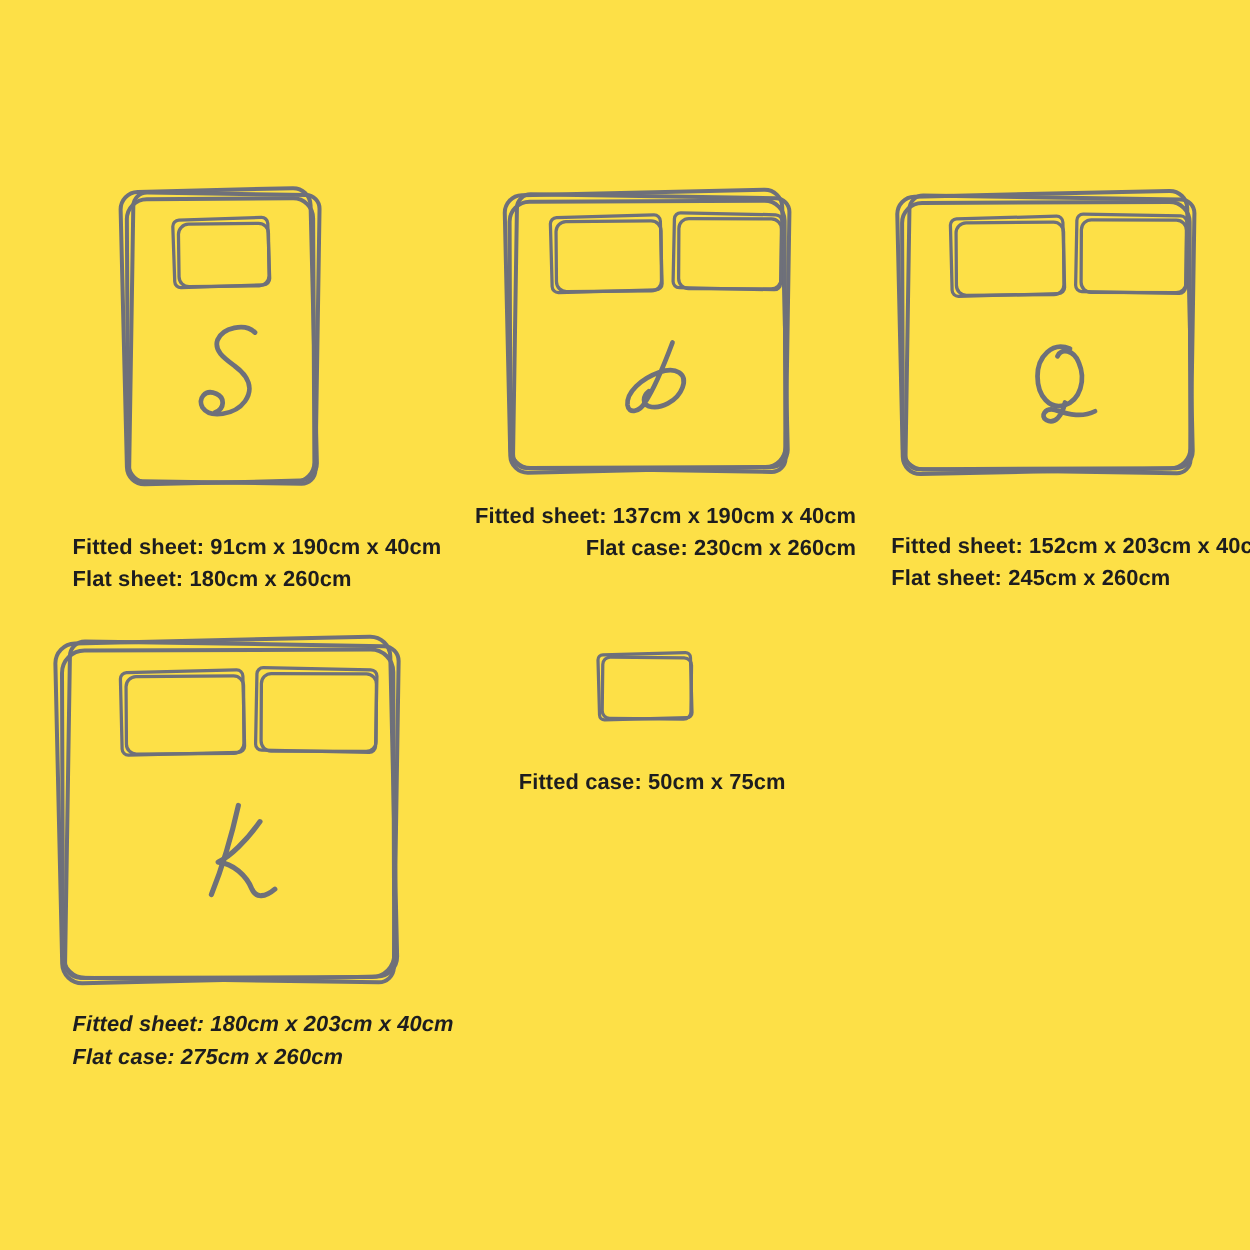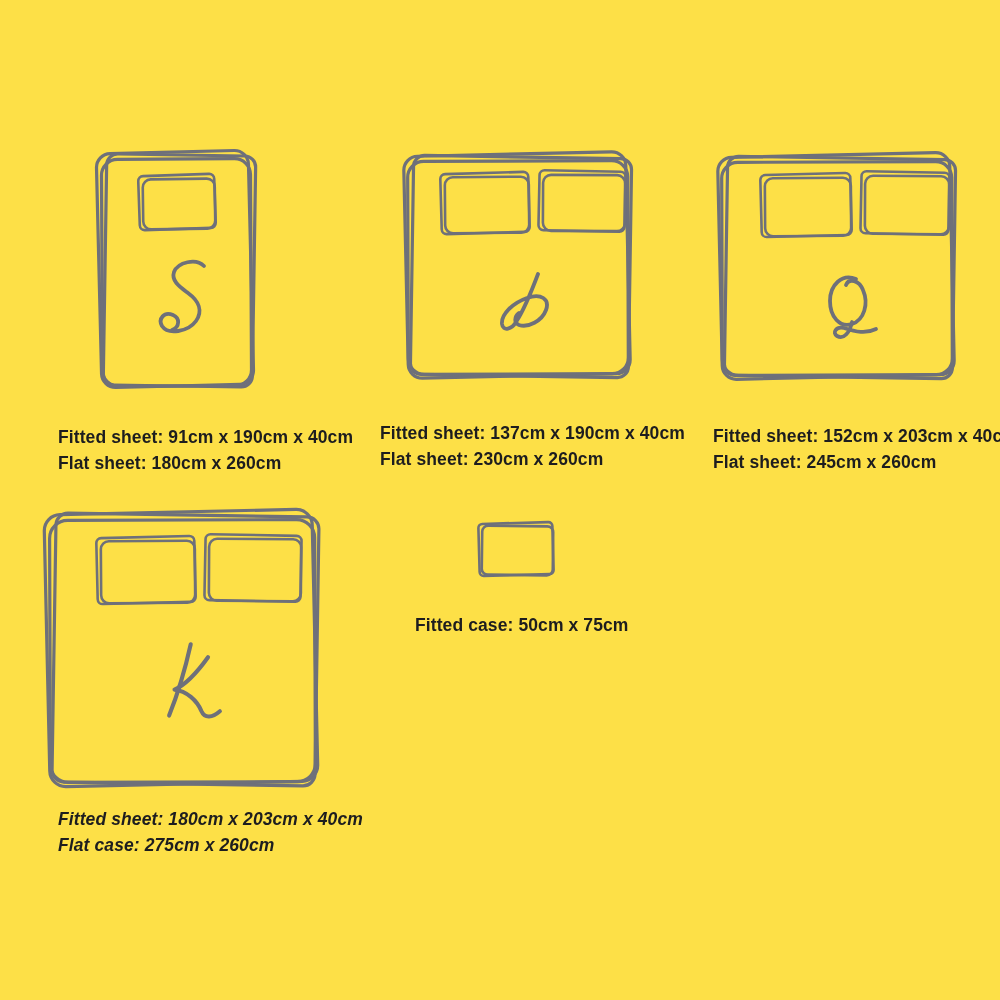--- a/index.html
+++ b/index.html
@@ -112,23 +112,23 @@
         <rect x="12" y="12" width="71" height="49" rx="6" transform="rotate(0.7 47 36)"></rect>
       </g>
     </svg>
   </figure>
 
   <div class="info" style="left:58px;top:424px;">
     <div>Fitted sheet: 91cm x 190cm x 40cm</div>
     <div>Flat sheet: 180cm x 260cm</div>
   </div>
 
-  <div class="info" style="left:380px;top:420px;">
+  <div class="info" style="left:380px;top:399px;text-align:right;">
     <div>Fitted sheet: 137cm x 190cm x 40cm</div>
-    <div>Flat sheet: 230cm x 260cm</div>
+    <div>Flat case: 230cm x 260cm</div>
   </div>
 
   <div class="info" style="left:713px;top:423px;">
     <div>Fitted sheet: 152cm x 203cm x 40cm</div>
     <div>Flat sheet: 245cm x 260cm</div>
   </div>
 
   <div class="info" style="left:58px;top:806px;font-style:italic;">
     <div>Fitted sheet: 180cm x 203cm x 40cm</div>
     <div>Flat case: 275cm x 260cm</div>

